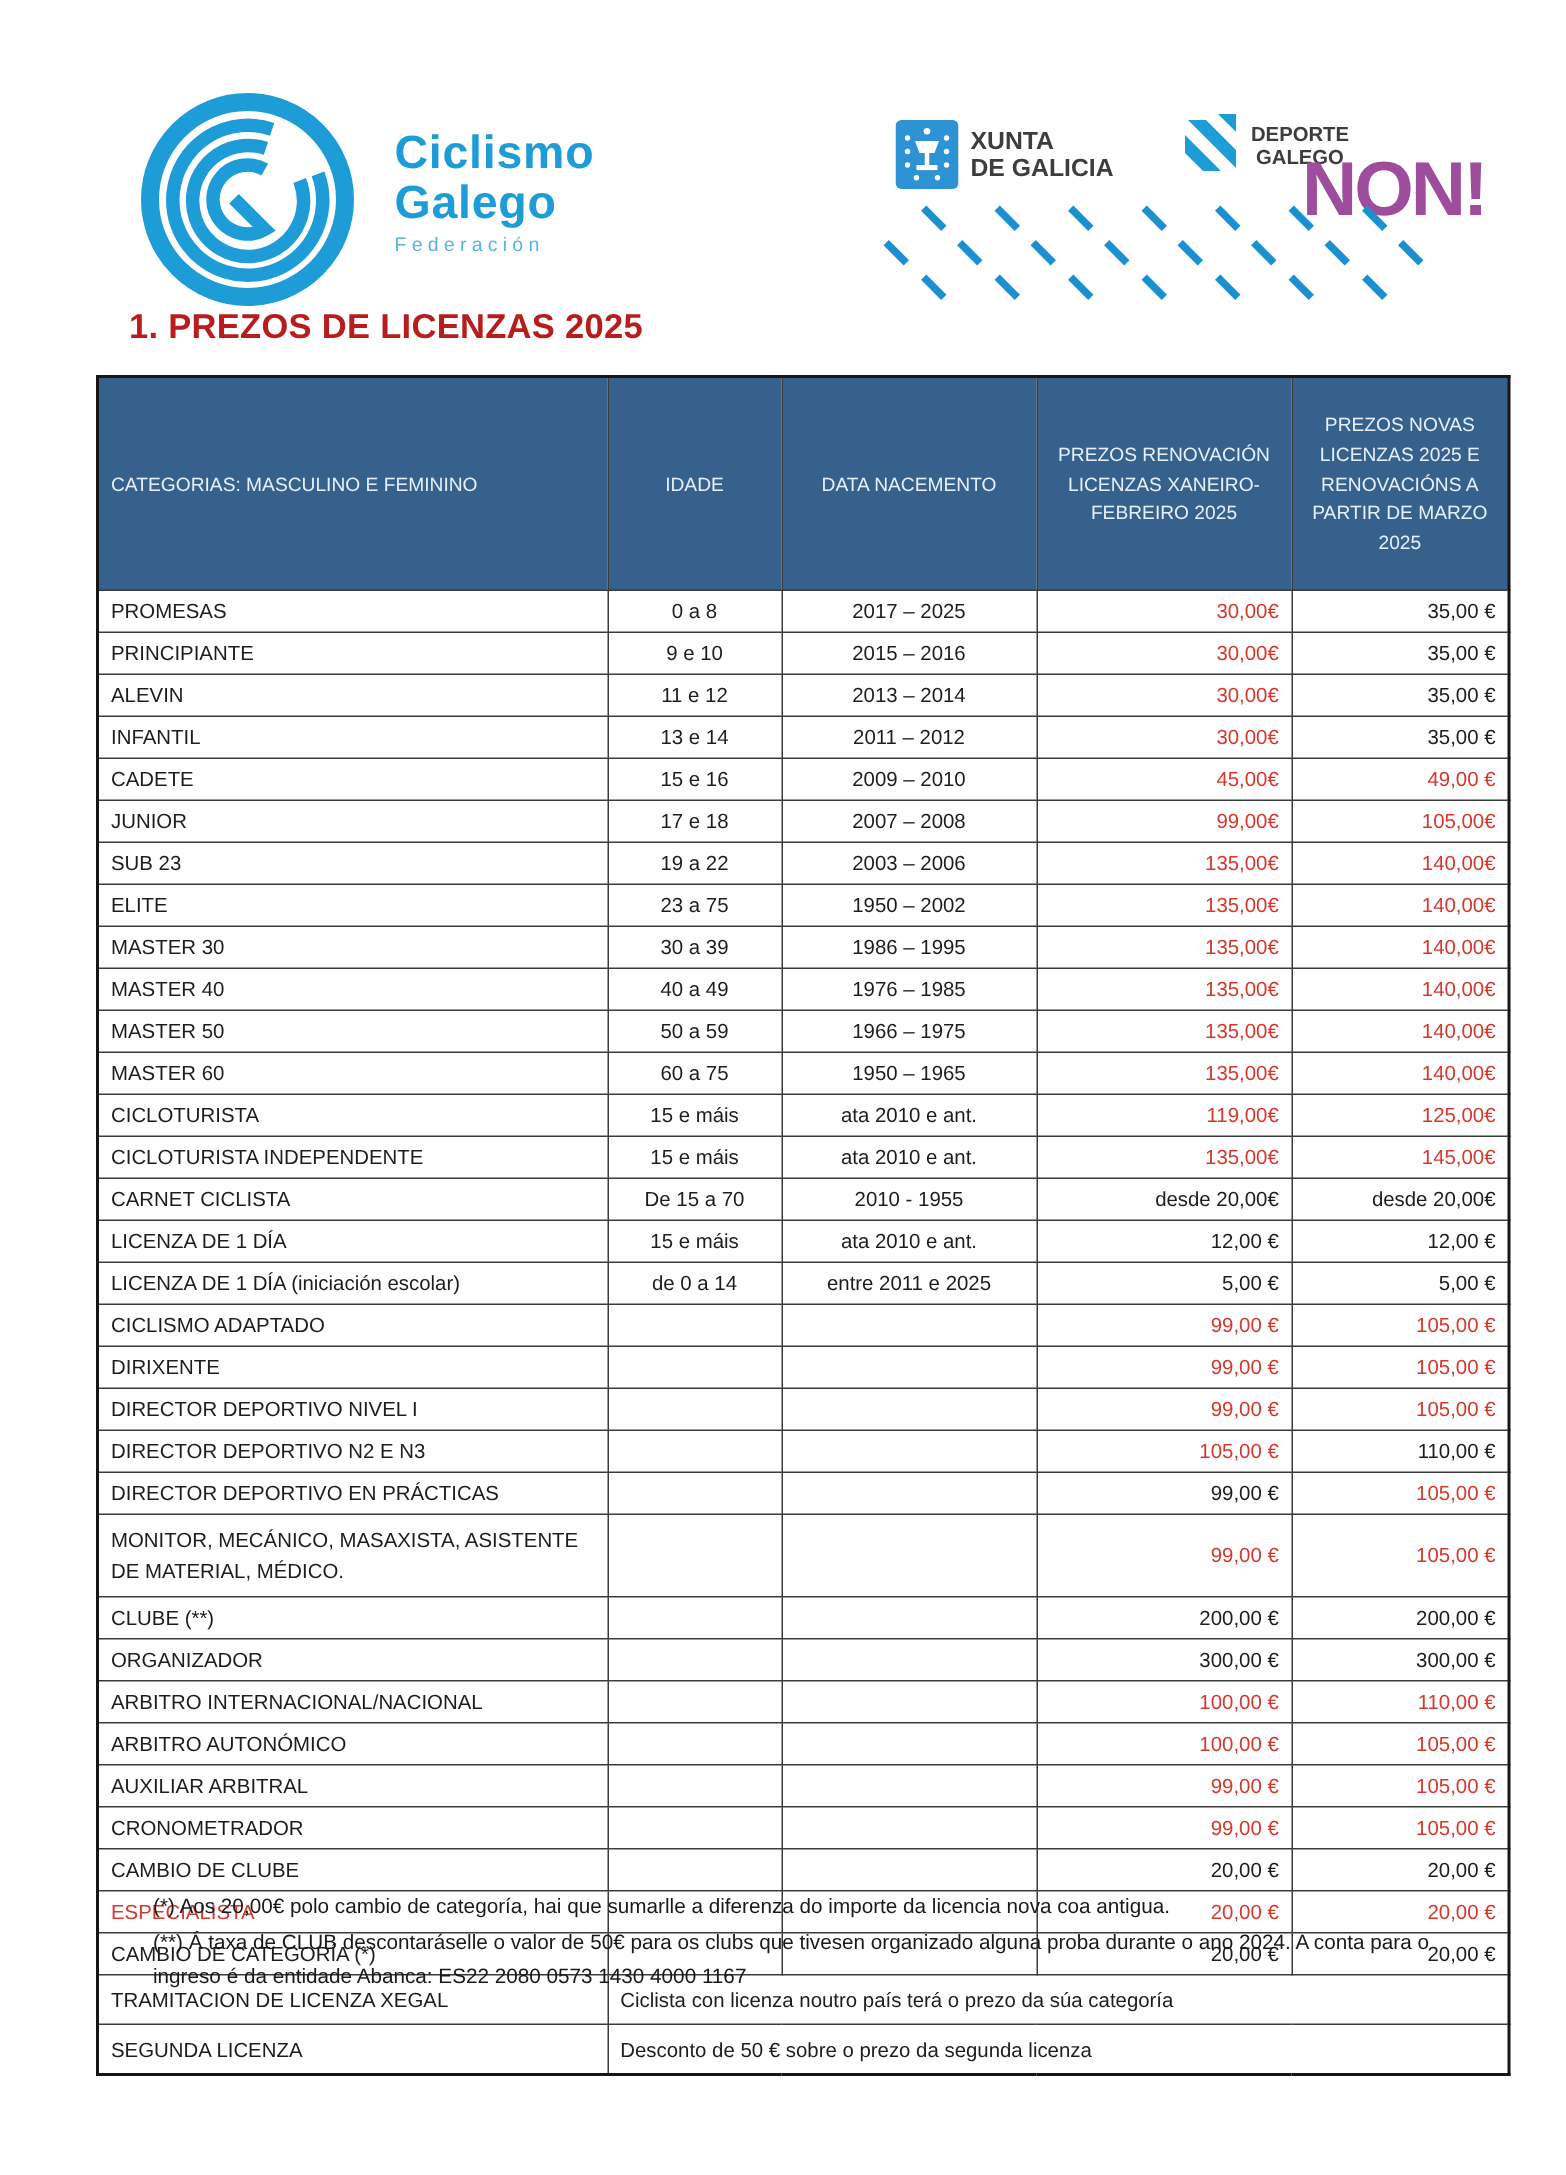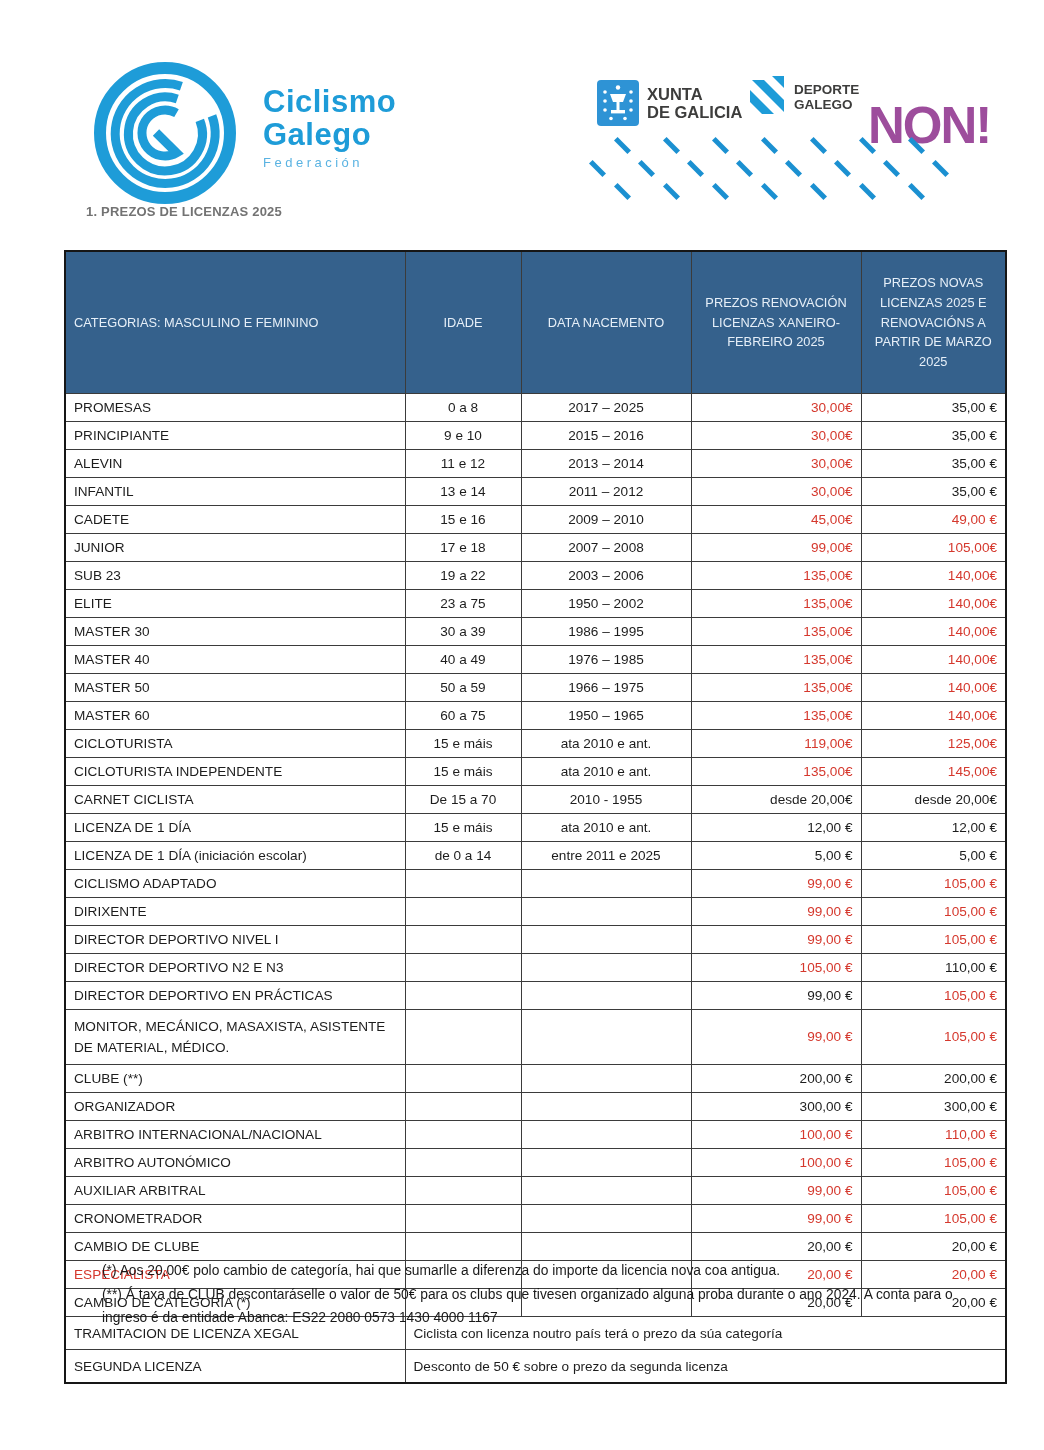--- a/index.html
+++ b/index.html
@@ -10,33 +10,33 @@
   .brand-logo{position:absolute;left:92px;top:60px;width:146px;height:146px;}
   .brand-text{position:absolute;left:263px;top:86px;line-height:1.05;}
   .brand-line{font-size:31px;font-weight:bold;color:#1E9CD8;letter-spacing:.5px;}
   .brand-sub{font-size:13px;color:#5AB3E2;letter-spacing:3.5px;margin-top:5px;}
 
   
   .partner{position:absolute;display:flex;align-items:center;gap:8px;}
   .partner-label{font-weight:bold;color:#3d3d3c;line-height:1.12;}
   .p-xunta{left:597px;top:80px;}
   .p-xunta .partner-label{font-size:16.5px;}
-  .p-deporte{left:748px;top:74px;}
+  .p-deporte{left:788px;top:74px;text-align:center;}
   .p-deporte .partner-label{font-size:13.5px;}
   .p-non{left:868px;top:68px;}
   .non-word{font-size:51px;font-weight:900;color:#9D4D9C;letter-spacing:-2px;font-family:"Liberation Sans",sans-serif;margin-top:28px;}
 
   
   .dashes{position:absolute;left:595px;top:134px;width:380px;}
   .dash-row{display:flex;height:23px;align-items:center;}
   .dash-row.offset{padding-left:25px;}
   .dash{display:inline-block;width:5px;height:19px;background:#1B90D1;transform:rotate(-45deg);margin-right:44px;flex:0 0 5px;}
 
   
-  .section-title{position:absolute;left:86px;top:204px;font-size:13px;font-weight:bold;color:#737373;letter-spacing:.2px;}
+  .section-title{position:absolute;left:86px;top:204px;font-size:23px;font-weight:bold;color:#b91c1c;letter-spacing:.2px;}
 
   
   .price-table{position:absolute;left:64px;top:250px;border-collapse:collapse;table-layout:fixed;width:941px;border:2px solid #161616;}
   .price-table th,.price-table td{border:1px solid #3b3b3b;overflow:hidden;}
   .price-table thead th{background:#35618C;color:#E6EFF8;font-weight:normal;font-size:12.8px;height:113px;vertical-align:middle;text-align:center;padding:14px 6px;line-height:1.55;}
   .price-table thead th.h-cat{text-align:left;padding-left:8px;margin-top:36px;}
   .price-table tbody td{height:25px;font-size:13.6px;padding:1px 8px;background:#fff;}
   td.c-cat{text-align:left;}
   td.c-idade,td.c-nac{text-align:center;}
   td.c-p1,td.c-p2{text-align:right;}

